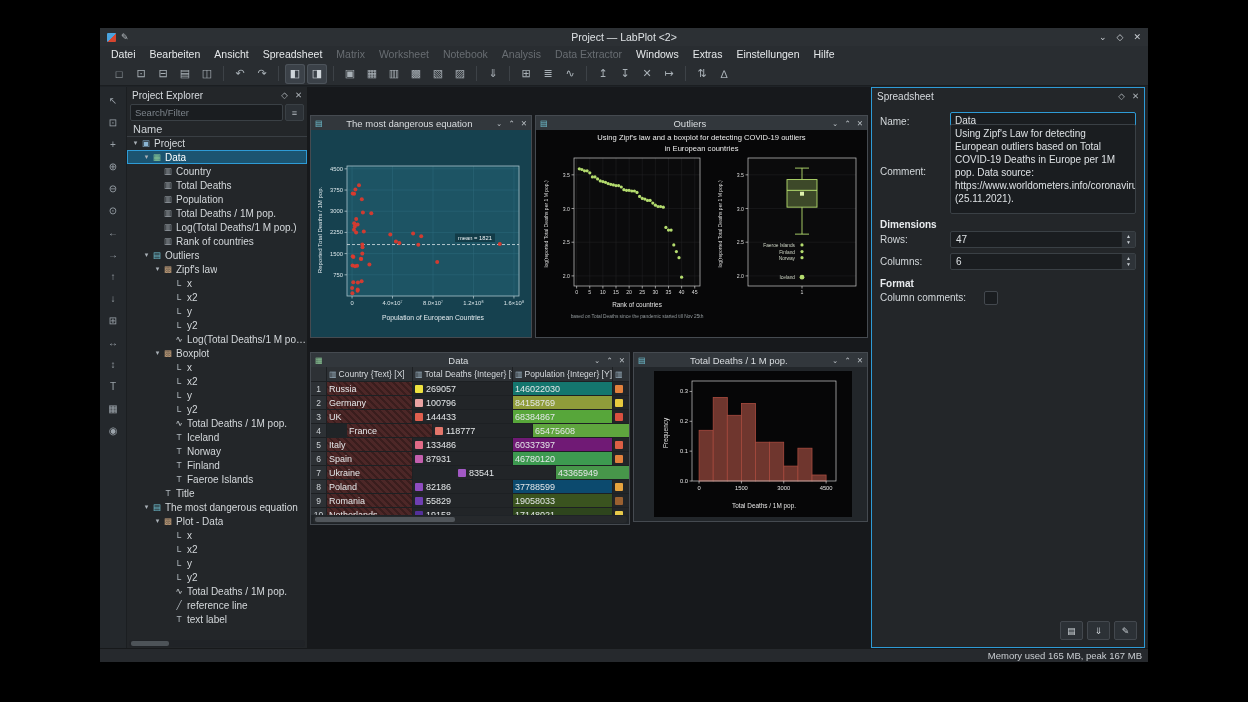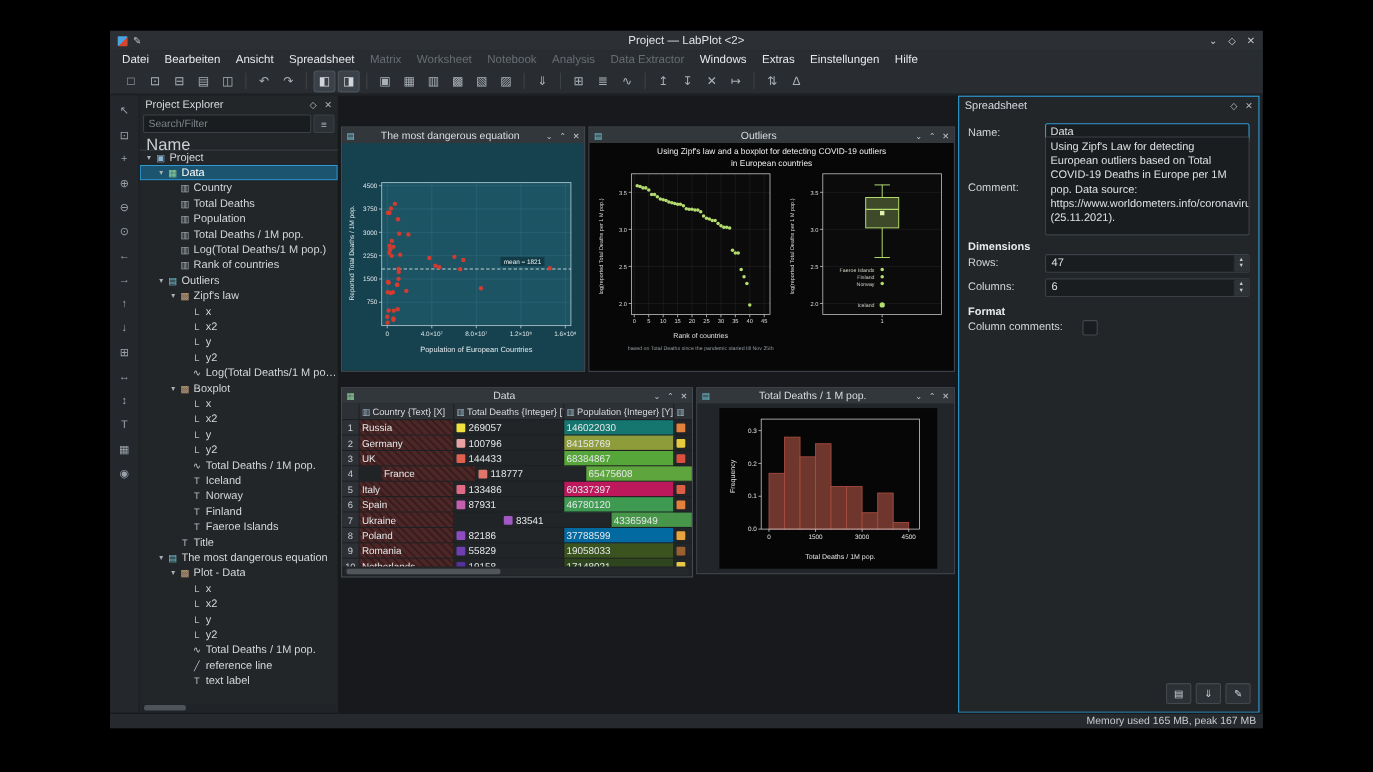--- a/index.html
+++ b/index.html
@@ -25,21 +25,21 @@
   .sidebarv{position:absolute;left:0;top:59px;width:27px;bottom:14px;background:#24282c;border-right:1px solid #1b1e21;display:flex;flex-direction:column;align-items:center;padding-top:4px;gap:3px;box-sizing:border-box;}
   .sb{width:19px;height:19px;display:flex;align-items:center;justify-content:center;font-size:10px;color:#9aa2a9;border-radius:3px;}
   
   .explorer{position:absolute;left:27px;top:59px;width:181px;bottom:14px;background:#232629;border-right:1px solid #17191b;box-sizing:border-box;}
   .dockhdr{height:16px;display:flex;align-items:center;padding:0 5px;font-size:10px;color:#d6dade;}
   .dicons{margin-left:auto;display:flex;gap:7px;font-size:8.5px;color:#aeb4b9;}
   .searchrow{display:flex;align-items:center;gap:2px;padding:1px 3px;}
   .search{flex:1;height:15px;background:#1a1d20;border:1px solid #3a4045;border-radius:2px;color:#cfd4d8;font-size:9.5px;padding:0 4px;font-family:inherit;min-width:0;}
   .search::placeholder{color:#7c838a;}
   .filterbtn{width:17px;height:15px;display:flex;align-items:center;justify-content:center;background:#2c3136;border:1px solid #3a4045;border-radius:2px;color:#b7bdc3;font-size:9px;flex:0 0 17px;}
-  .namehdr{height:13px;border-bottom:1px solid #393e43;font-size:15px;color:#cdd2d6;padding:1px 6px 0;}
+  .namehdr{height:13px;border-bottom:1px solid #393e43;font-size:11px;color:#cdd2d6;padding:1px 6px 0;}
   #tree{position:absolute;top:49px;bottom:10px;left:0;right:0;overflow:hidden;}
   .trow{height:14px;display:flex;align-items:center;font-size:10px;color:#d4d8db;white-space:nowrap;}
   .trow.sel{background:#1c5470;box-shadow:inset 0 0 0 1px #2e9bd6;color:#fff;}
   .arr{width:9px;font-size:7px;color:#aab1b7;text-align:center;flex:0 0 9px;}
   .ticn{width:12px;font-size:8.5px;text-align:center;flex:0 0 12px;margin-right:2px;}
   .tlbl{overflow:hidden;text-overflow:ellipsis;}
   .hscroll{position:absolute;bottom:1px;left:2px;right:2px;height:7px;background:#202327;border-radius:3px;}
   .hthumb{position:absolute;left:2px;top:1px;width:38px;height:5px;background:#4d5358;border-radius:2px;}
   
   .mdi{position:absolute;left:208px;top:59px;width:563px;bottom:14px;background:#17191c;}
@@ -688,21 +688,21 @@
                 <span class="sw" style="background: rgb(217, 80, 63);"></span>
               </span>
             </div>
             <div class="trw">
               <span class="tc num" style="width: 16px;">5</span>
               <span class="tc country" style="width: 86px;">Italy</span>
               <span class="tc deaths" style="width: 100px;">
                 <span class="sw" style="background: rgb(224, 106, 134);"></span>
                 <span>133486</span>
               </span>
-              <span class="tc pop" style="width: 100px; background: #be185d;">60337397</span>
+              <span class="tc pop" style="width: 100px; background: #701a75;">60337397</span>
               <span class="tc extra" style="width: 18px;">
                 <span class="sw" style="background: rgb(220, 95, 69);"></span>
               </span>
             </div>
             <div class="trw">
               <span class="tc num" style="width: 16px;">6</span>
               <span class="tc country" style="width: 86px;">Spain</span>
               <span class="tc deaths" style="width: 100px;">
                 <span class="sw" style="background: rgb(196, 95, 174);"></span>
                 <span>87931</span>
@@ -724,21 +724,21 @@
                 <span class="sw" style="background: rgb(226, 146, 60);"></span>
               </span>
             </div>
             <div class="trw">
               <span class="tc num" style="width: 16px;">8</span>
               <span class="tc country" style="width: 86px;">Poland</span>
               <span class="tc deaths" style="width: 100px;">
                 <span class="sw" style="background: rgb(143, 76, 192);"></span>
                 <span>82186</span>
               </span>
-              <span class="tc pop" style="width: 100px; background: #0369a1;">37788599</span>
+              <span class="tc pop" style="width: 100px; background: #0c4a6e;">37788599</span>
               <span class="tc extra" style="width: 18px;">
                 <span class="sw" style="background: rgb(230, 163, 62);"></span>
               </span>
             </div>
             <div class="trw">
               <span class="tc num" style="width: 16px;">9</span>
               <span class="tc country" style="width: 86px;">Romania</span>
               <span class="tc deaths" style="width: 100px;">
                 <span class="sw" style="background: rgb(111, 63, 178);"></span>
                 <span>55829</span>

